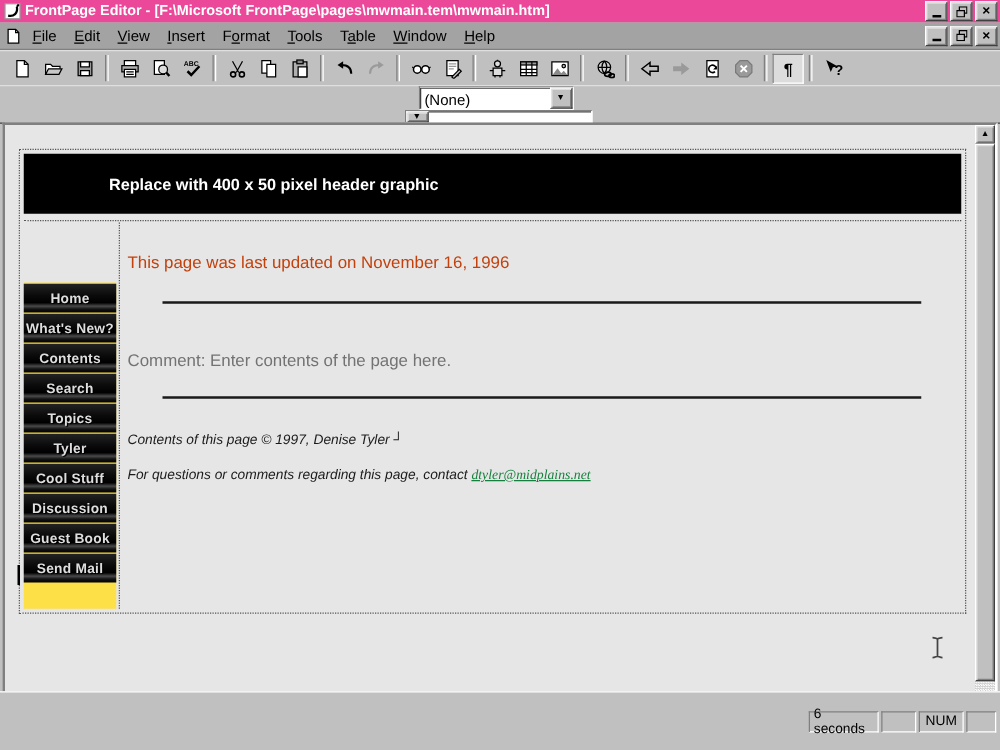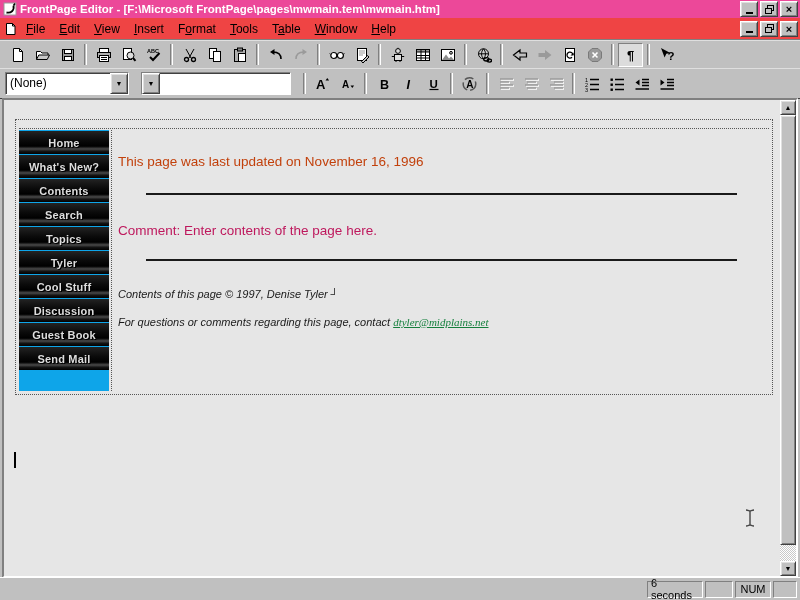--- a/index.html
+++ b/index.html
@@ -15,31 +15,31 @@
   .titlebar .app-icon{margin:0 3px 0 1px;}
   .title-text{flex:1;font-size:11.5px;font-weight:bold;white-space:nowrap;overflow:hidden;}
   .winbtn{width:16px;height:14px;margin-left:2px;background:#c0c0c0;
     border:1px solid;border-color:#fff #404040 #404040 #fff;
     box-shadow:inset 1px 1px 0 #dfdfdf,inset -1px -1px 0 #808080;
     display:flex;align-items:center;justify-content:center;color:#000;}
   .glyph-min{width:7px;height:2px;background:#000;margin-top:7px;}
   .glyph-close{font-size:11px;font-weight:bold;line-height:10px;}
 
   
-  .menubar{position:absolute;top:18px;left:0;right:0;height:21px;background:#ef4444;
+  .menubar{position:absolute;top:18px;left:0;right:0;height:21px;background:#a3a3a3;
     display:flex;align-items:center;padding:0 2px;border-bottom:1px solid #808080;}
   .menu-item{font-size:12px;color:#000;padding:2px 7px;}
   .menubar .doc-icon{margin:0 2px;}
   .menubar .spacer{flex:1;}
 
   
   .tb{position:absolute;left:0;right:0;background:#c0c0c0;display:flex;align-items:center;
     padding-left:5px;border-top:1px solid #dfdfdf;border-bottom:1px solid #808080;}
   .tb1{top:40px;height:27px;}
-  .tb2{top:68px;height:29px;border-bottom:1px solid #404040;}
+  .tb2{top:68px;height:29px;border-bottom:1px solid #404040;flex-direction:column;}
   .tbtn{width:25px;height:24px;display:flex;align-items:center;justify-content:center;}
   .tbtn.pressed{background:#dcdcdc;border:1px solid;border-color:#808080 #fff #fff #808080;
     width:23px;height:22px;}
   .sep{width:1px;height:21px;border-left:1px solid #808080;border-right:1px solid #fff;margin:0 4px;}
 
   .combo{height:21px;display:flex;align-items:stretch;background:#fff;
     border:1px solid;border-color:#808080 #fff #fff #808080;
     box-shadow:inset 1px 1px 0 #404040;}
   .combo-text{flex:1;font-size:12px;padding:3px 2px 0 4px;white-space:nowrap;overflow:hidden;}
   .combo-btn{width:16px;background:#c0c0c0;border:1px solid;border-color:#fff #404040 #404040 #fff;
@@ -50,32 +50,32 @@
 
   
   .editor{position:absolute;top:98px;left:2px;right:2px;bottom:22px;background:#e6e6e6;
     border:2px solid;border-color:#808080 #fff #fff #808080;}
   .canvas{position:absolute;top:0;left:0;right:16px;bottom:0;overflow:hidden;}
 
   .tpl{position:absolute;left:11px;top:19px;width:750px;border:1px dotted #555;padding:3px;}
   .banner{height:48px;background:#000;display:flex;align-items:center;}
   .banner-inner{width:400px;text-align:center;color:#fff;font-weight:bold;font-size:13px;}
   .tpl-row2{display:flex;margin-top:5px;border-top:1px dotted #555;padding-top:1px;}
-  .side-col{width:90px;background:#0ea5e9;padding:1px 0 20px 0;}
+  .side-col{width:74px;background:#fde047;padding:1px 0 20px 0;margin-top:48px;}
   .nav-btn{height:23px;margin-bottom:1px;display:flex;align-items:center;justify-content:center;
     color:#dedede;font-size:11px;font-weight:bold;letter-spacing:0.2px;
     background:linear-gradient(180deg,#232323 0%,#0b0b0b 40%,#000 66%,#4a4a4a 78%,#141414 88%,#000 100%);
     text-shadow:1px 1px 0 #000;}
   .content-col{flex:1;border-left:1px dotted #555;margin-left:2px;padding:2px 2px 0 6px;min-height:258px;}
   .page-title{font-size:17px;font-weight:bold;color:#000;margin:1px 0 0 0;}
   .body-line{font-size:13.5px;color:#c2410c;}
   .updated{margin-top:22px;}
   .doc-hr{border:none;height:2px;background:#1a1a1a;margin:24px 30px 0 28px;}
   .hr2{margin-top:21px;}
-  .comment-line{margin-top:28px;color:#be185d;}
+  .comment-line{margin-top:38px;color:#737373;}
   .footer{margin-top:26px;font-style:italic;font-size:11px;color:#1a1a1a;}
   .footer-line{line-height:15px;}
   .footer-line2{margin-top:13px;}
   .brk-mark{font-style:normal;}
   .email-link{color:#15803d;text-decoration:underline;font-family:Liberation Serif, serif;}
 
   .caret{position:absolute;left:10px;top:352px;width:2px;height:16px;background:#000;}
   .ibeam{position:absolute;left:738px;top:408px;}
 
   
@@ -87,21 +87,21 @@
     display:flex;align-items:center;justify-content:center;font-size:7px;color:#000;box-sizing:border-box;}
   .sbtn.up{top:0;}
   .sbtn.down{bottom:0;}
   .sthumb{position:absolute;left:0;top:15px;width:16px;height:430px;background:#c0c0c0;
     border:1px solid;border-color:#fff #404040 #404040 #fff;
     box-shadow:inset 1px 1px 0 #dfdfdf,inset -1px -1px 0 #808080;box-sizing:border-box;}
 
   
   .statusbar{position:absolute;left:0;right:0;bottom:0;height:22px;background:#c0c0c0;
     border-top:1px solid #fff;display:flex;align-items:center;justify-content:flex-end;
-    padding:0 3px;gap:2px;}
+    padding:12px 3px;gap:2px;}
   .spanel{height:15px;border:1px solid;border-color:#808080 #fff #fff #808080;
     font-size:11px;color:#000;display:flex;align-items:center;padding:0 3px;box-sizing:content-box;}
   .spanel.time{width:48px;}
   .spanel.blank1{width:20px;}
   .spanel.num{width:28px;justify-content:center;}
   .spanel.blank2{width:16px;}
 </style>
 </head>
 <body>
 
@@ -419,20 +419,23 @@
           <path d="M8 3.5h7M8 6.5h7M8 9.5h7M1.5 13h13.5" stroke="#000" stroke-width="1.4"></path>
           <path d="M1.5 3.5v6l4-3z" fill="#000"></path>
         </svg>
       </span>
   </div>
 
   <div class="editor">
     <div class="canvas">
 
       <div class="tpl">
+        <div class="banner">
+          <div class="banner-inner">Replace with 400 x 50 pixel header graphic</div>
+        </div>
         <div class="tpl-row2">
           <div class="side-col">
             <div class="nav-btn">Home</div>
             <div class="nav-btn">What's New?</div>
             <div class="nav-btn">Contents</div>
             <div class="nav-btn">Search</div>
             <div class="nav-btn">Topics</div>
             <div class="nav-btn">Tyler</div>
             <div class="nav-btn">Cool Stuff</div>
             <div class="nav-btn">Discussion</div>

